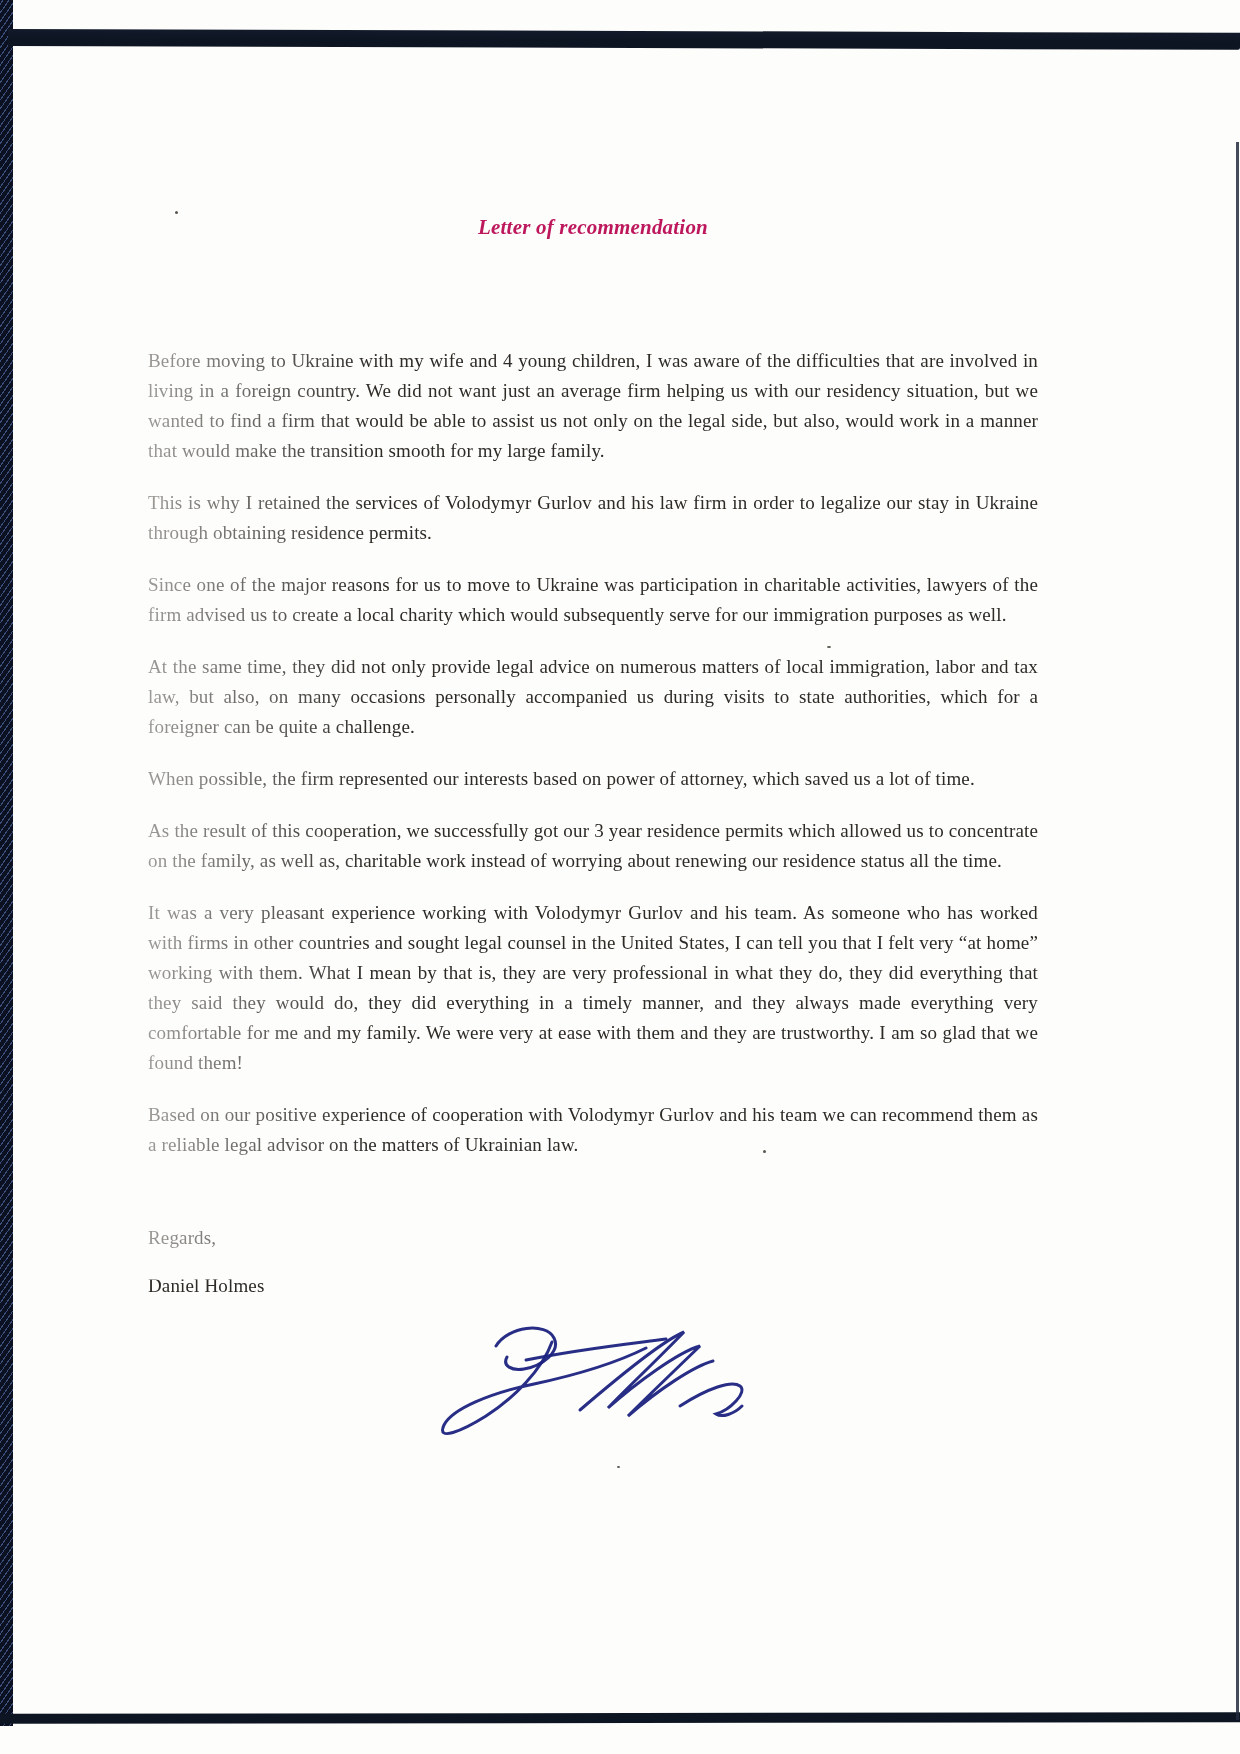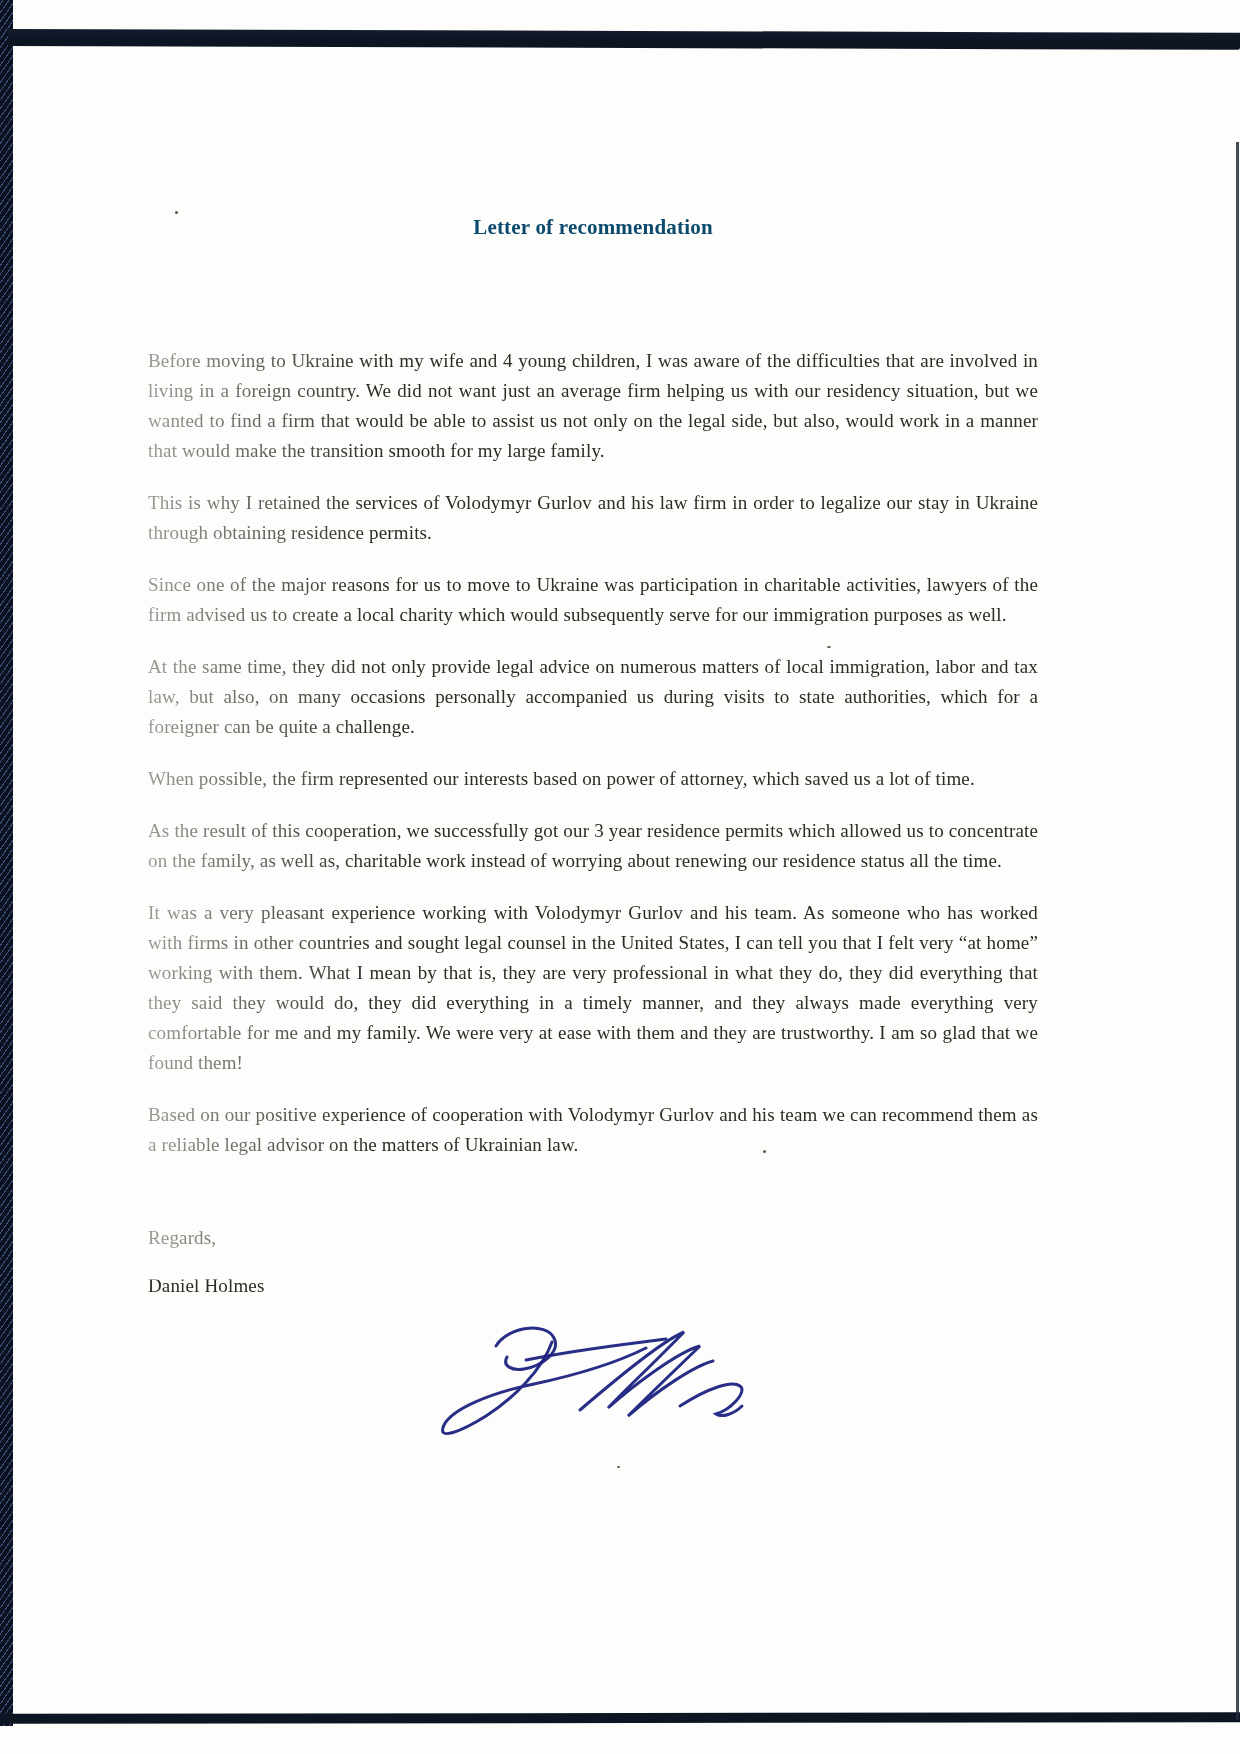--- a/index.html
+++ b/index.html
@@ -33,22 +33,23 @@
     background:#232c3e;opacity:.85;
   }
   
   .letter{
     position:absolute;left:148px;top:212px;width:890px;
     color:#2e2b27;
   }
   .title{
     margin:0 0 104px 0;
     font-size:21px;line-height:30px;font-weight:bold;
-    text-align:center;color:#0c4a6e;
+    text-align:center;color:#be185d;
     letter-spacing:.2px;
+    font-style:italic;
   }
   .letter p{
     margin:0 0 22px 0;
     font-size:19px;line-height:30px;
     text-align:justify;
     letter-spacing:.15px;
   }
   .letter p.regards{margin:63px 0 18px 0;text-align:left;}
   .letter p.signer{margin:0;text-align:left;}
   

